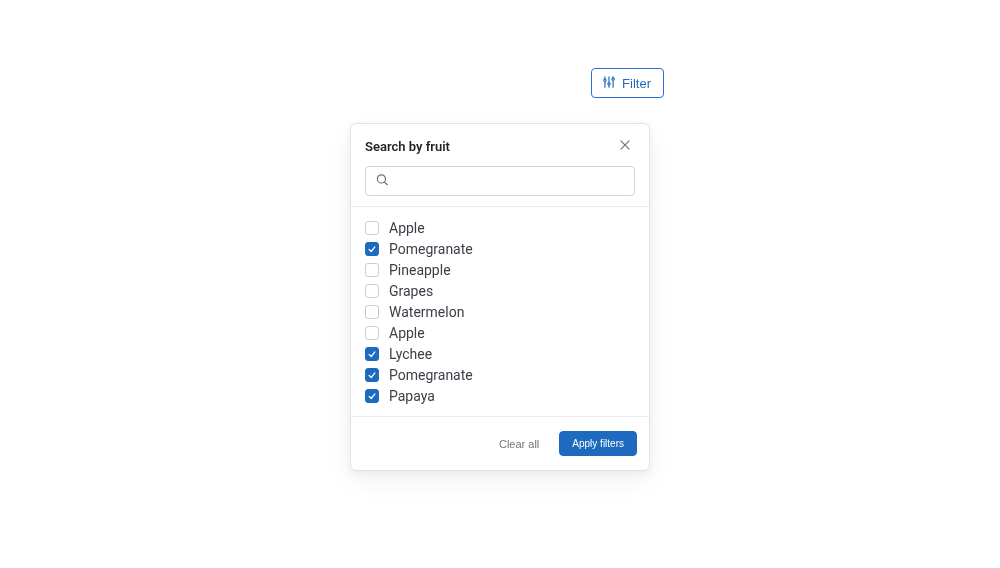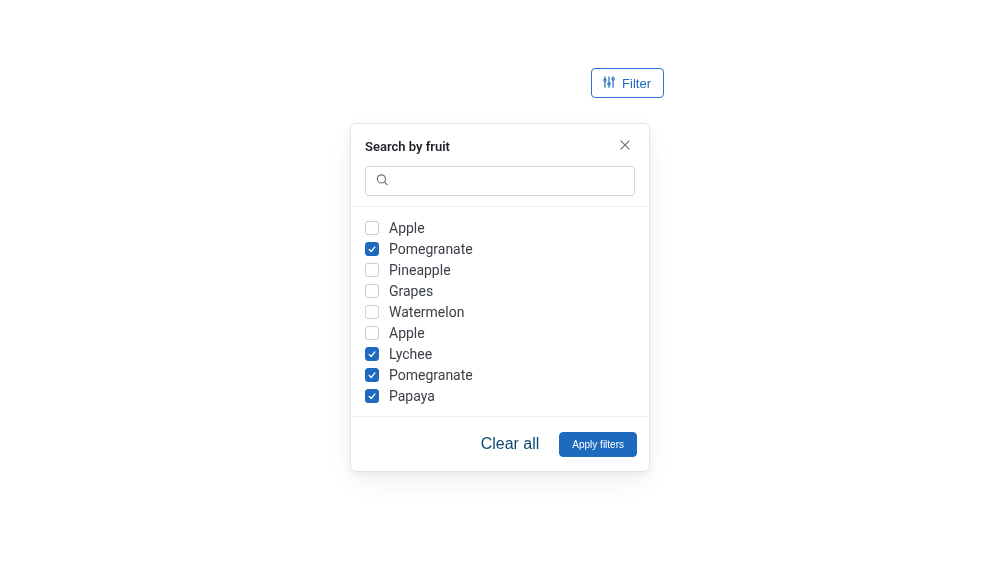--- a/index.html
+++ b/index.html
@@ -143,22 +143,22 @@
     border-top: 1px solid #eceff2;
     padding: 14px 12px 14px 14px;
     display: flex;
     justify-content: flex-end;
     align-items: center;
     gap: 14px;
   }
   .link-btn {
     border: none;
     background: transparent;
-    color: #0c4a6e;
-    font-size: 16px;
+    color: #737373;
+    font-size: 11px;
     cursor: pointer;
     padding: 4px 6px;
   }
   .primary-btn {
     background: #1e6abf;
     color: #fff;
     border: 1px solid #1e6abf;
     border-radius: 4px;
     font-size: 10px;
     padding: 6px 12px;

